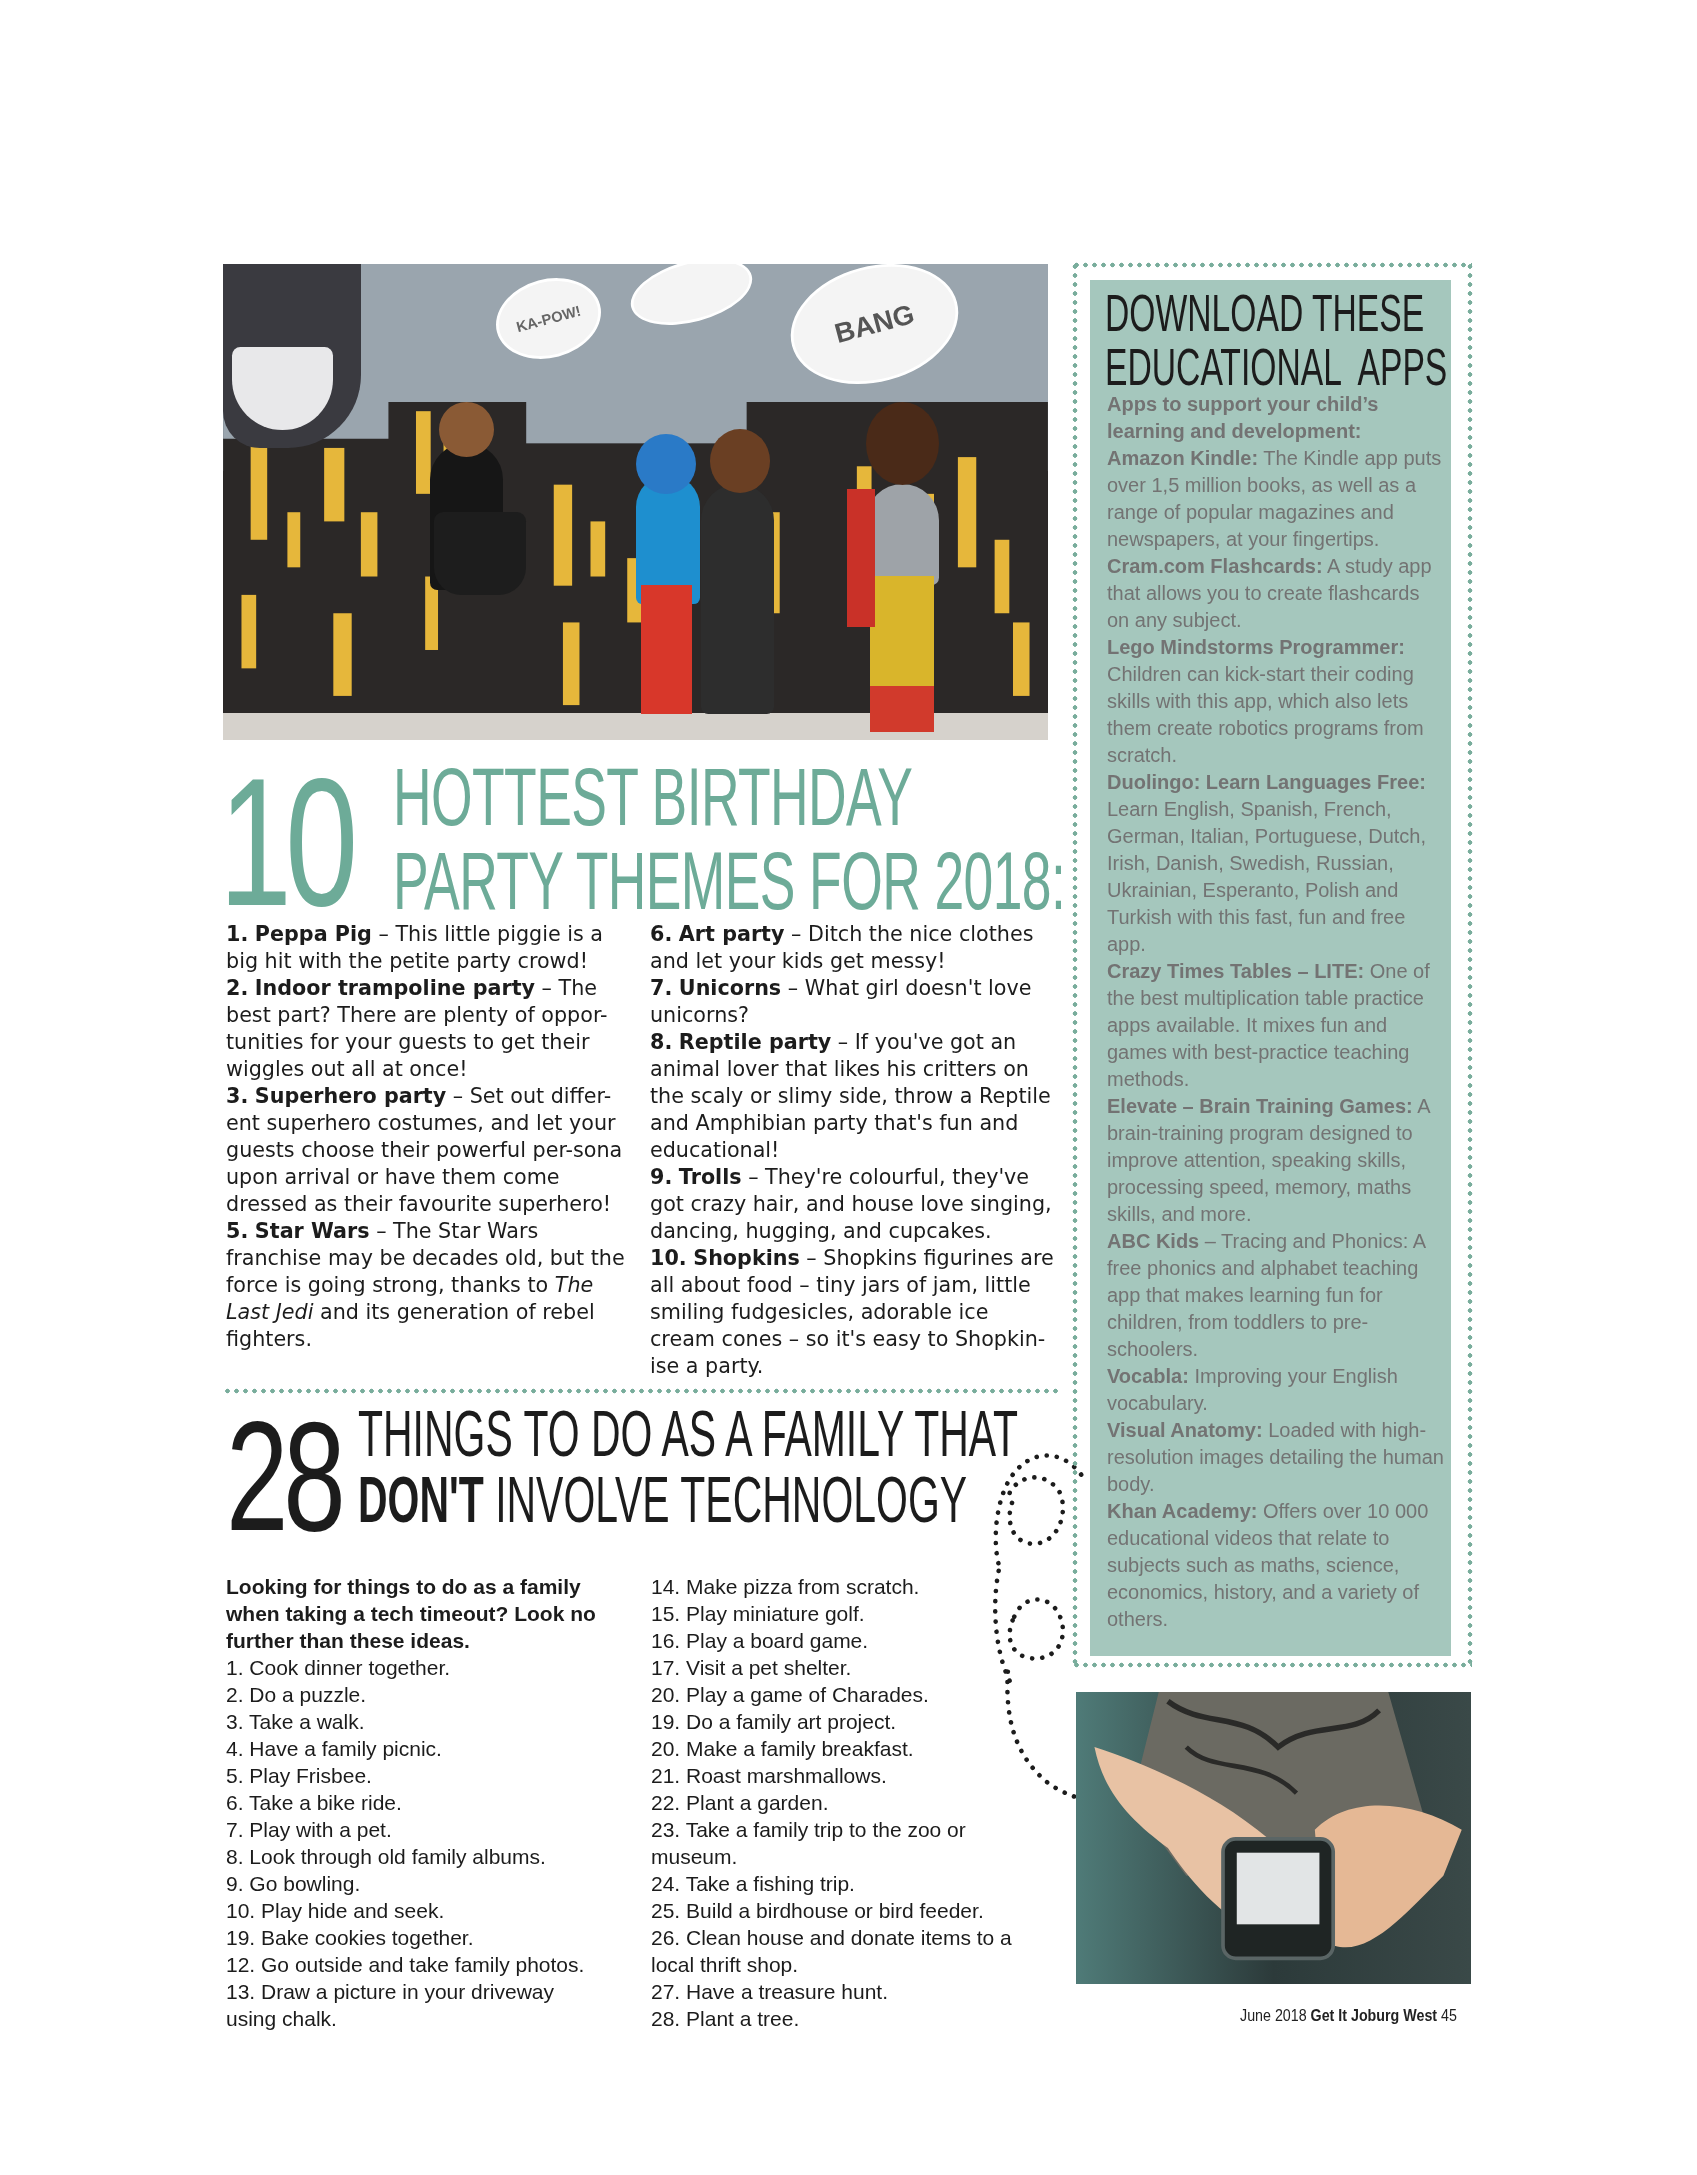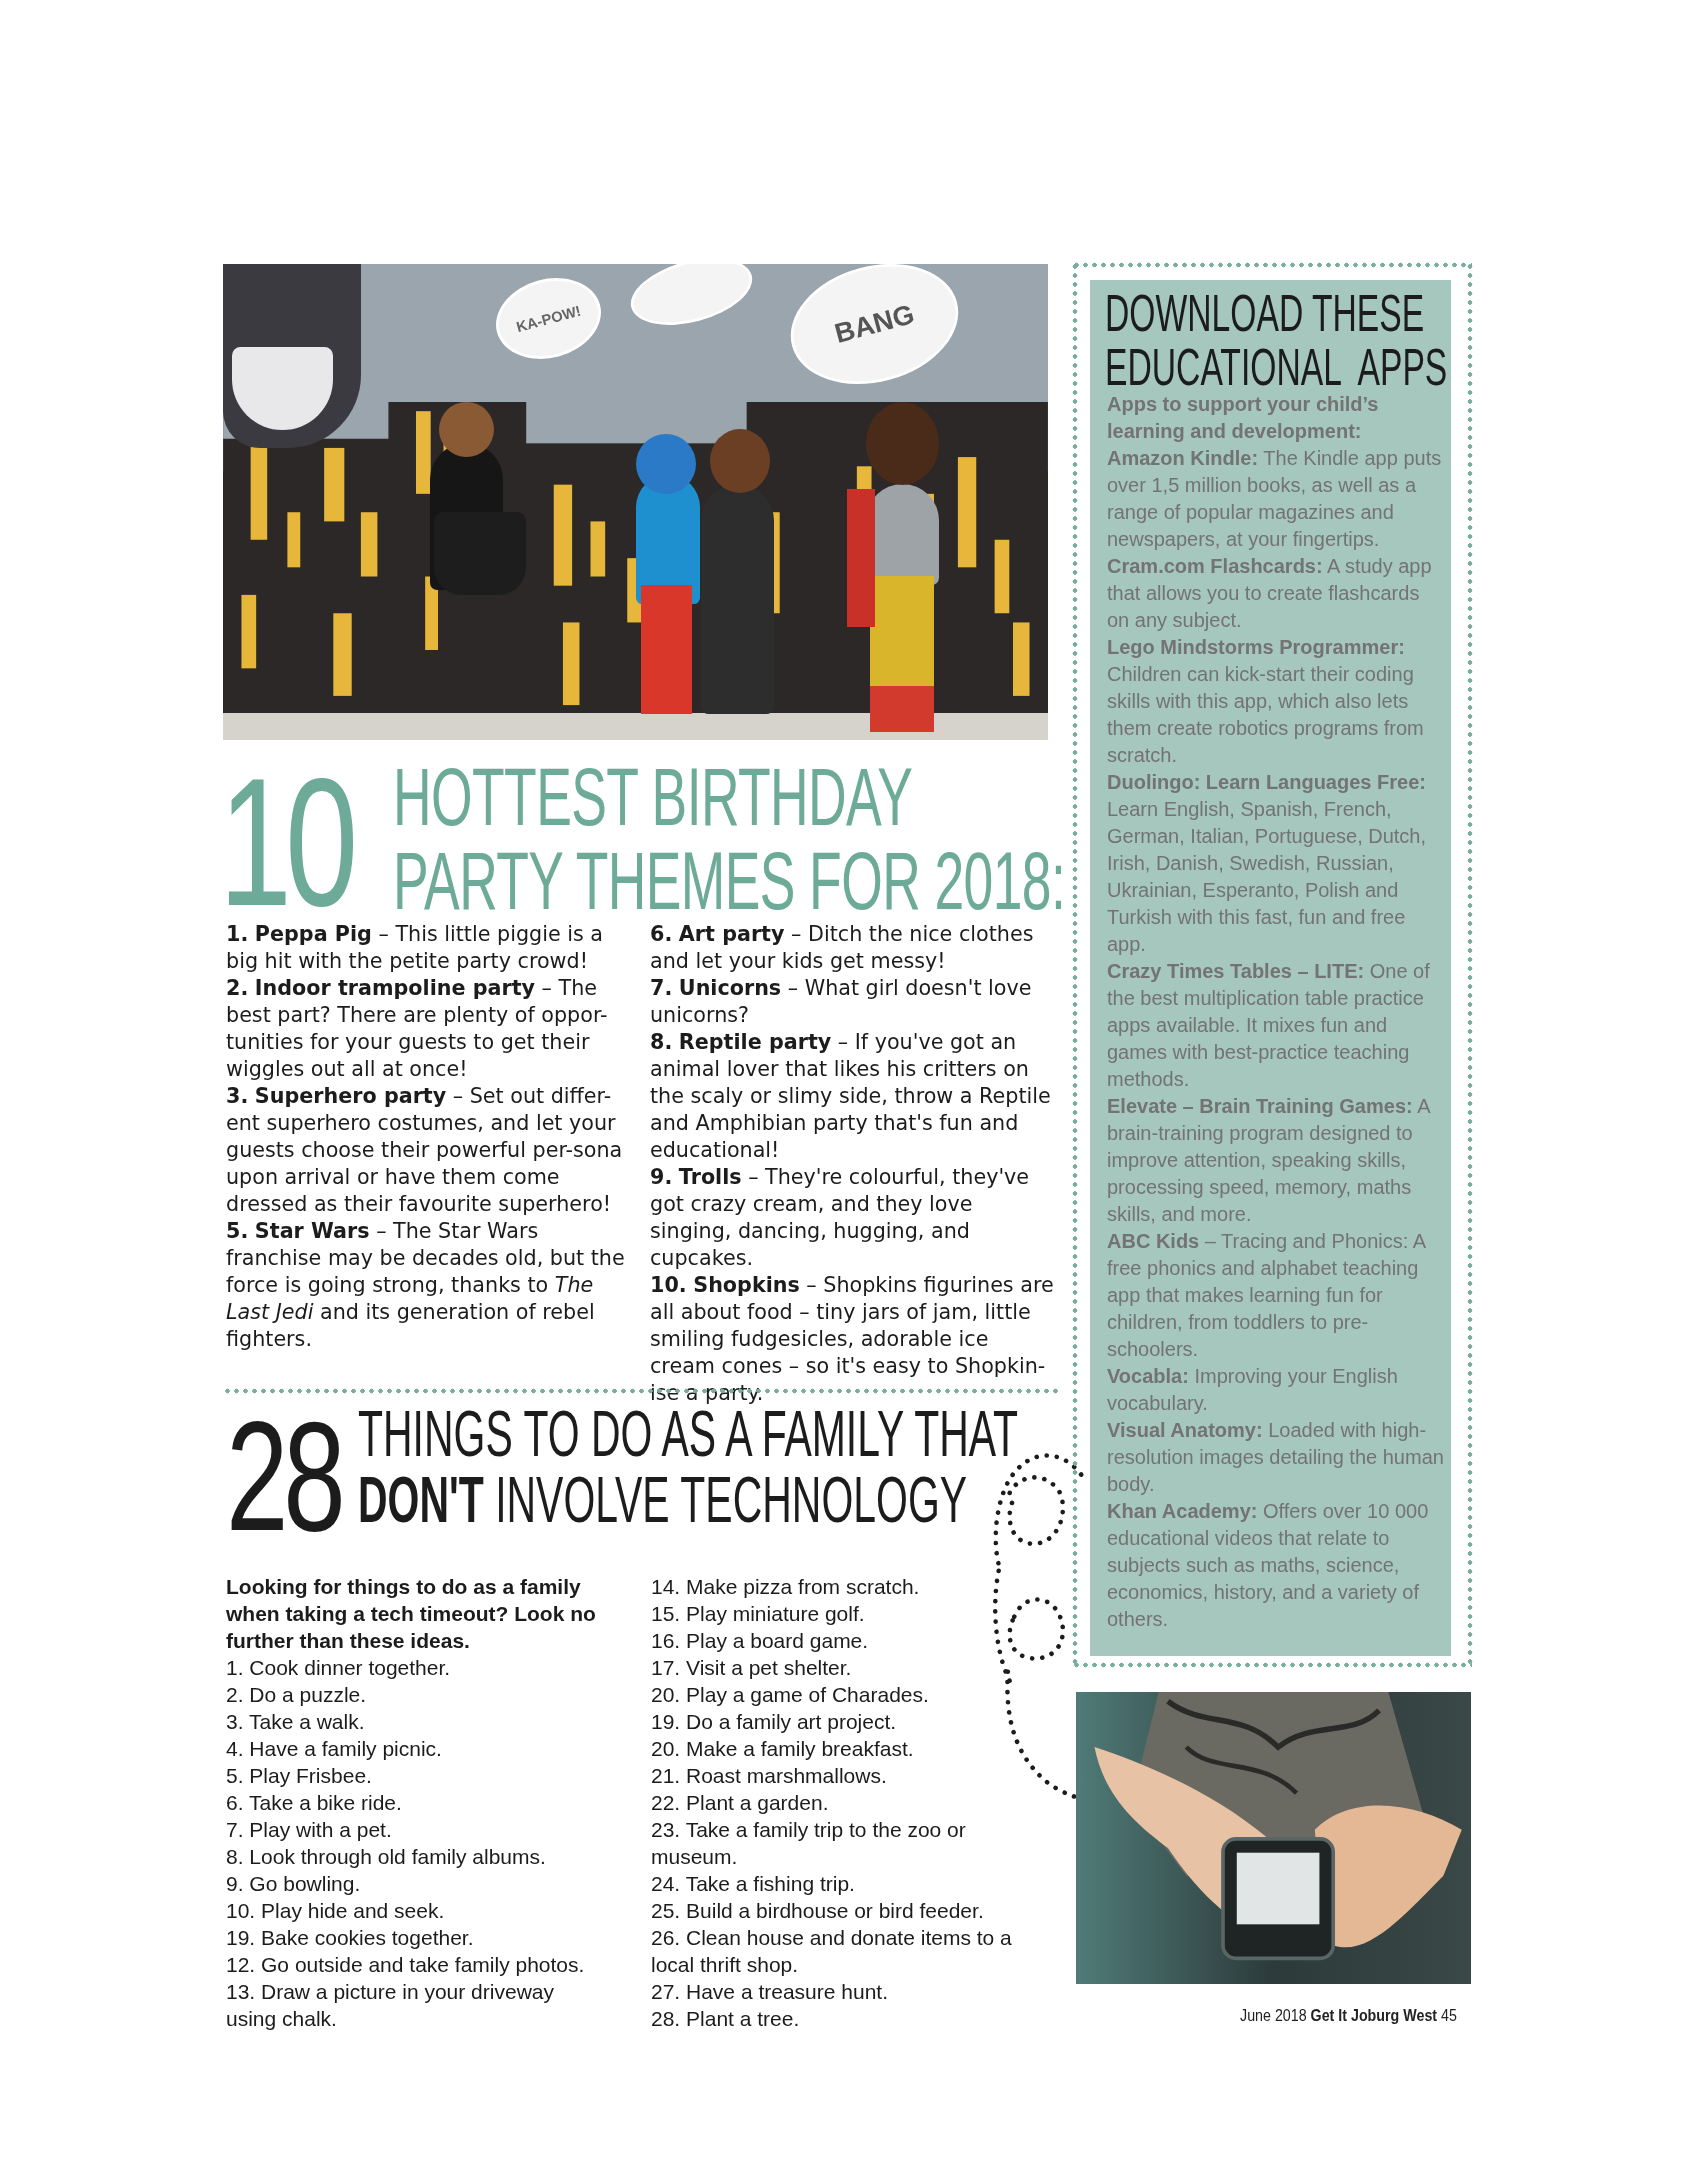--- a/index.html
+++ b/index.html
@@ -108,21 +108,21 @@
 <div class="abs col-text col1">
   <div><b>1.</b> <b>Peppa Pig</b><span> – This little piggie is a big hit with the petite party crowd!</span></div>
   <div><b>2.</b> <b>Indoor trampoline party</b><span> – The best part? There are plenty of oppor-tunities for your guests to get their wiggles out all at once!</span></div>
   <div><b>3.</b> <b>Superhero party</b><span> – Set out differ-ent superhero costumes, and let your guests choose their powerful per-sona upon arrival or have them come dressed as their favourite superhero!</span></div>
   <div><b>5.</b> <b>Star Wars</b><span> – The Star Wars franchise may be decades old, but the force is going strong, thanks to </span><i>The Last Jedi</i><span> and its generation of rebel fighters.</span></div>
 </div>
 <div class="abs col-text col2">
   <div><b>6.</b> <b>Art party</b><span> – Ditch the nice clothes and let your kids get messy!</span></div>
   <div><b>7.</b> <b>Unicorns</b><span> – What girl doesn't love unicorns?</span></div>
   <div><b>8.</b> <b>Reptile party</b><span> – If you've got an animal lover that likes his critters on the scaly or slimy side, throw a Reptile and Amphibian party that's fun and educational!</span></div>
-  <div><b>9.</b> <b>Trolls</b><span> – They're colourful, they've got crazy cream, and they love singing, dancing, hugging, and cupcakes.</span></div>
+  <div><b>9.</b> <b>Trolls</b><span> – They're colourful, they've got crazy hair, and house love singing, dancing, hugging, and cupcakes.</span></div>
   <div><b>10.</b> <b>Shopkins</b><span> – Shopkins figurines are all about food – tiny jars of jam, little smiling fudgesicles, adorable ice cream cones – so it's easy to Shopkin-ise a party.</span></div>
 </div>
 
 <div class="abs dotline-h" style="left:223px;top:1388px;width:838px;"></div>
 
 <div class="abs big-num num28">28</div>
 <div class="abs title28">
   <div>THINGS TO DO AS A FAMILY THAT</div>
   <div><b>DON'T</b><span> INVOLVE TECHNOLOGY</span></div>
 </div>

